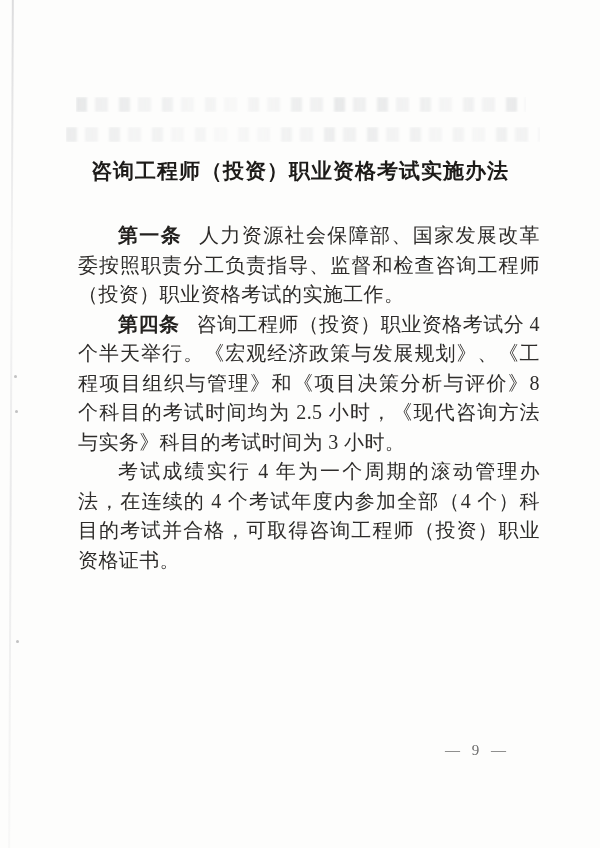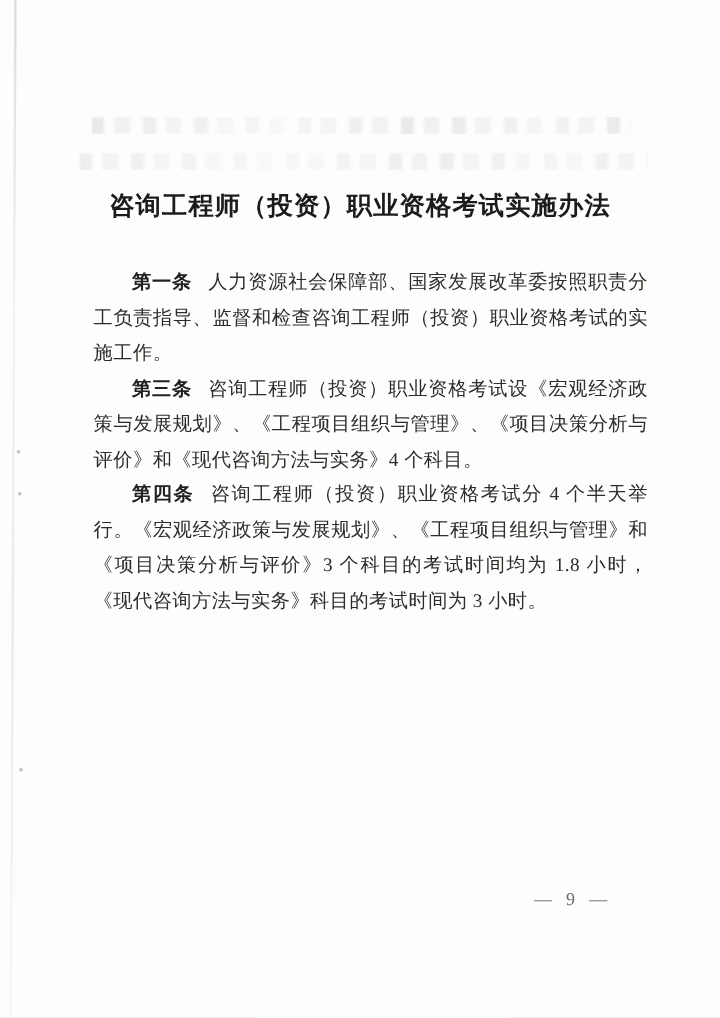--- a/index.html
+++ b/index.html
@@ -64,21 +64,21 @@
     font-size: 21px;
     font-weight: 700;
     letter-spacing: 1px;
     color: #1d1b19;
   }
   .article {
     position: absolute;
     top: 221px;
     left: 78px;
     width: 462px;
-    font-size: 16px;
+    font-size: 20px;
     line-height: 29.5px;
     letter-spacing: 0.4px;
     text-align: justify;
     text-justify: inter-character;
   }
   .article p {
     margin: 0;
     text-indent: 2em;
   }
   .para-label {
@@ -111,22 +111,22 @@
   <div class="ghost-line ghost-line-1"></div>
   <div class="ghost-line ghost-line-2"></div>
 
   <h1 class="page-title">咨询工程师（投资）职业资格考试实施办法</h1>
 
   <div class="article">
     <p>
       <span class="para-label">第一条</span><span>人力资源社会保障部、国家发展改革委按照职责分工负责指导、监督和检查咨询工程师（投资）职业资格考试的实施工作。</span>
     </p>
     <p>
-      <span class="para-label">第三条</span><span>咨询工程师（投资）职业资格考试设《宏观经济政策与发展规划》、《工程项目组织与管理》、《项目决策分析与评价》和《现代咨询方法与实务》4 个科目。</span>
+      <span class="para-label">第四条</span><span>咨询工程师（投资）职业资格考试分 4 个半天举行。《宏观经济政策与发展规划》、《工程项目组织与管理》和《项目决策分析与评价》8 个科目的考试时间均为 2.5 小时，《现代咨询方法与实务》科目的考试时间为 3 小时。</span>
     </p>
     <p>
-      <span class="para-label">第四条</span><span>咨询工程师（投资）职业资格考试分 4 个半天举行。《宏观经济政策与发展规划》、《工程项目组织与管理》和《项目决策分析与评价》3 个科目的考试时间均为 1.8 小时，《现代咨询方法与实务》科目的考试时间为 3 小时。</span>
+      <span class="para-label"></span><span>考试成绩实行 4 年为一个周期的滚动管理办法，在连续的 4 个考试年度内参加全部（4 个）科目的考试并合格，可取得咨询工程师（投资）职业资格证书。</span>
     </p>
   </div>
 
   <div class="page-number">— 9 —</div>
 
 </div>
 
 </body></html>

